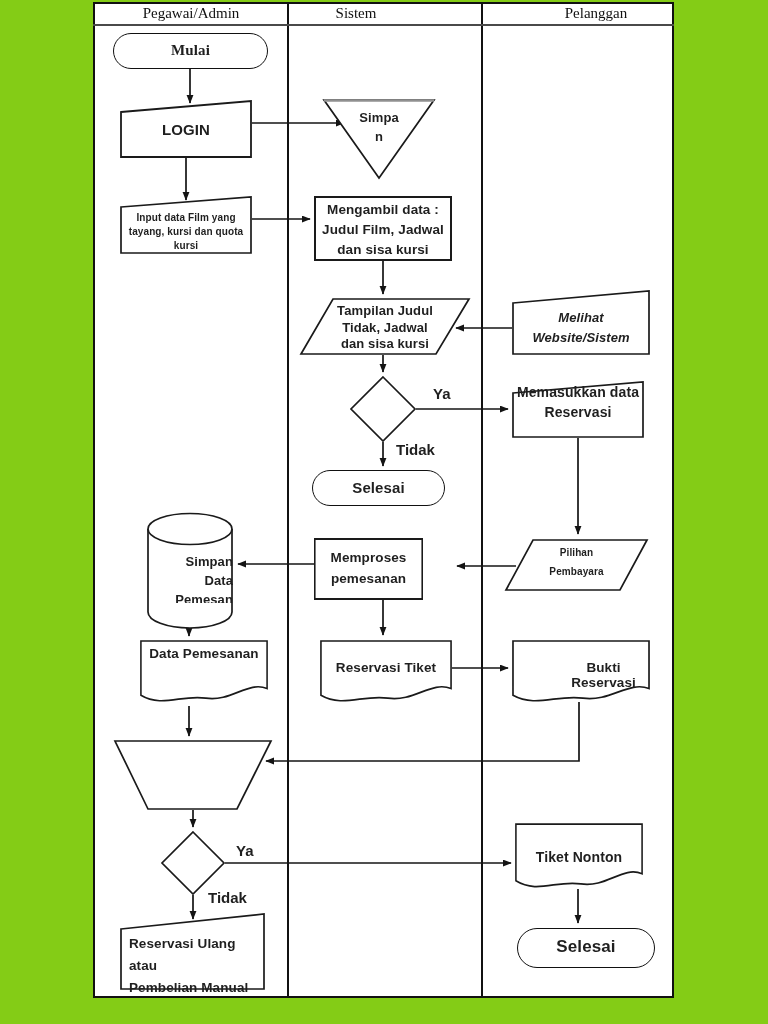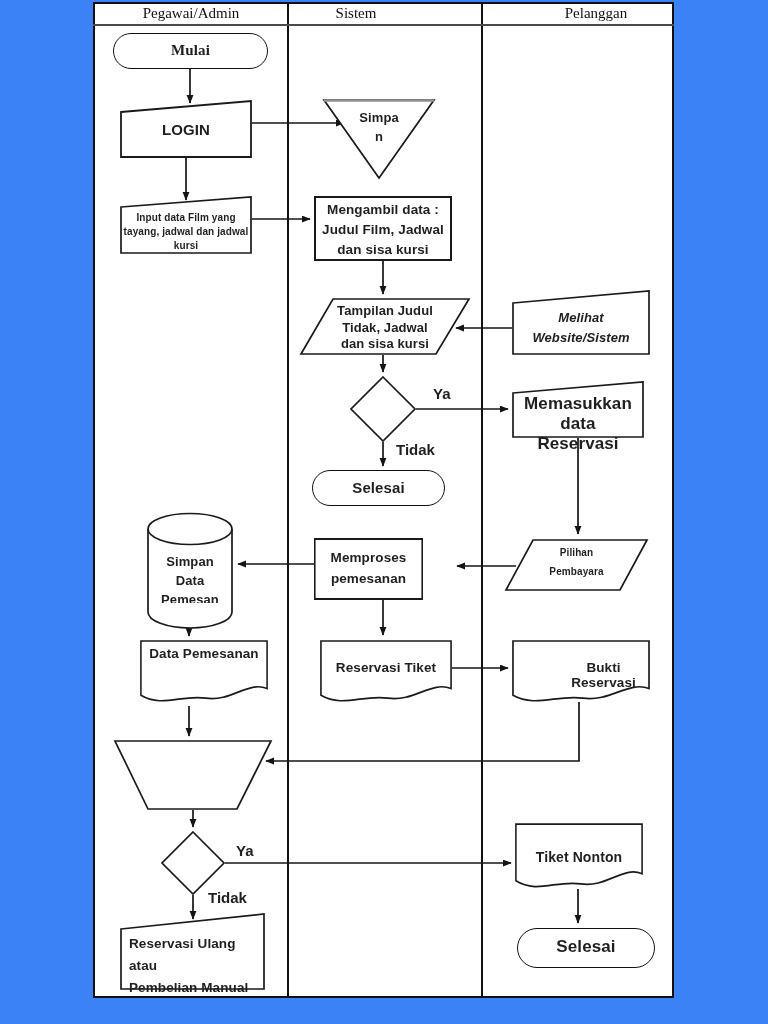--- a/index.html
+++ b/index.html
@@ -1,18 +1,18 @@
 <!DOCTYPE html>
 <html><head>
 <meta charset="utf-8">
 <style>
   * { margin:0; padding:0; box-sizing:border-box; }
   html,body { width:768px; height:1024px; background:#fff; }
   body { font-family:"Liberation Sans","DejaVu Sans",sans-serif; color:#1f1f1f; }
-  .page { position:relative; width:768px; height:1024px; background:#3b82f6; overflow:hidden; }
+  .page { position:relative; width:768px; height:1024px; background:#84cc16; overflow:hidden; }
 
   
   .frame { position:absolute; left:93px; top:2px; width:581px; height:996px; border:2px solid #111; background:#fff; }
   .lane-divider { position:absolute; top:2px; width:2px; height:996px; background:#111; }
   .header-sep { position:absolute; left:93px; top:24px; width:581px; height:2px; background:#4a4a4a; }
   .lane-header { position:absolute; top:4px; height:18px; line-height:18px; text-align:center;
                  font-family:"Liberation Serif","DejaVu Serif",serif; font-size:15px; color:#111; }
 
   
   .node { position:absolute; }
@@ -89,21 +89,21 @@
     </svg>
     <div class="label" style="top:9px;font-size:13px;line-height:19px;">Simpa
 n</div>
   </div>
 
   <div class="node" style="left:120px;top:196px;width:132px;height:58px;">
     <svg viewBox="0 0 132 58" preserveAspectRatio="none">
       <polygon points="1,11 131,1 131,57 1,57" fill="#fff" stroke="#1a1a1a" stroke-width="1.7"></polygon>
     </svg>
     <div class="label" style="top:15px;font-size:10px;line-height:14px;">Input data Film yang
-tayang, jadwal dan jadwal
+tayang, kursi dan quota
 kursi</div>
   </div>
 
   <div class="node" style="left:314px;top:196px;width:138px;height:65px;">
     <svg viewBox="0 0 138 65" preserveAspectRatio="none">
       <rect x="1" y="1" width="136" height="63" fill="#fff" stroke="#1a1a1a" stroke-width="2"></rect>
     </svg>
     <div class="label" style="top:4px;font-size:13.5px;line-height:20px;">Mengambil data :
 Judul Film, Jadwal
 dan sisa kursi</div>
@@ -132,35 +132,35 @@
     </svg>
   </div>
 
   <div class="edge-label" style="left:433px;top:385px;">Ya</div>
   <div class="edge-label" style="left:396px;top:441px;">Tidak</div>
 
   <div class="node" style="left:512px;top:381px;width:132px;height:57px;">
     <svg viewBox="0 0 132 57" preserveAspectRatio="none">
       <polygon points="1,12 131,1 131,56 1,56" fill="#fff" stroke="#1a1a1a" stroke-width="1.7"></polygon>
     </svg>
-    <div class="label" style="top:13px;font-size:17px;line-height:20px;">Memasukkan data
+    <div class="label" style="top:1px;font-size:14px;line-height:20px;">Memasukkan data
 Reservasi</div>
   </div>
 
   <div class="node" style="left:312px;top:470px;width:133px;height:36px;">
     <div class="shape-stadium"></div>
     <div class="label" style="top:9px;font-size:15px;">Selesai</div>
   </div>
 
   <div class="node" style="left:147px;top:512px;width:86px;height:118px;">
     <svg viewBox="0 0 86 118" preserveAspectRatio="none">
       <path d="M1 17 L1 100 A42 16 0 0 0 85 100 L85 17" fill="#fff" stroke="#1a1a1a" stroke-width="1.7"></path>
       <ellipse cx="43" cy="17" rx="42" ry="15.5" fill="#fff" stroke="#1a1a1a" stroke-width="1.7"></ellipse>
     </svg>
-    <div class="label clip" style="top:40px;height:51px;font-size:13px;line-height:19px;">Simpan
+    <div class="label clip" style="top:40px;height:51px;font-size:13px;line-height:19px;text-align:right;">Simpan
 Data
 Pemesan</div>
   </div>
 
   <div class="node" style="left:314px;top:538px;width:109px;height:62px;border-radius:21px;">
     <svg viewBox="0 0 138 62" preserveAspectRatio="none">
       <rect x="1" y="1" width="136" height="60" fill="#fff" stroke="#1a1a1a" stroke-width="2"></rect>
     </svg>
     <div class="label" style="top:9px;font-size:13.5px;line-height:21px;">Memproses
 pemesanan</div>

